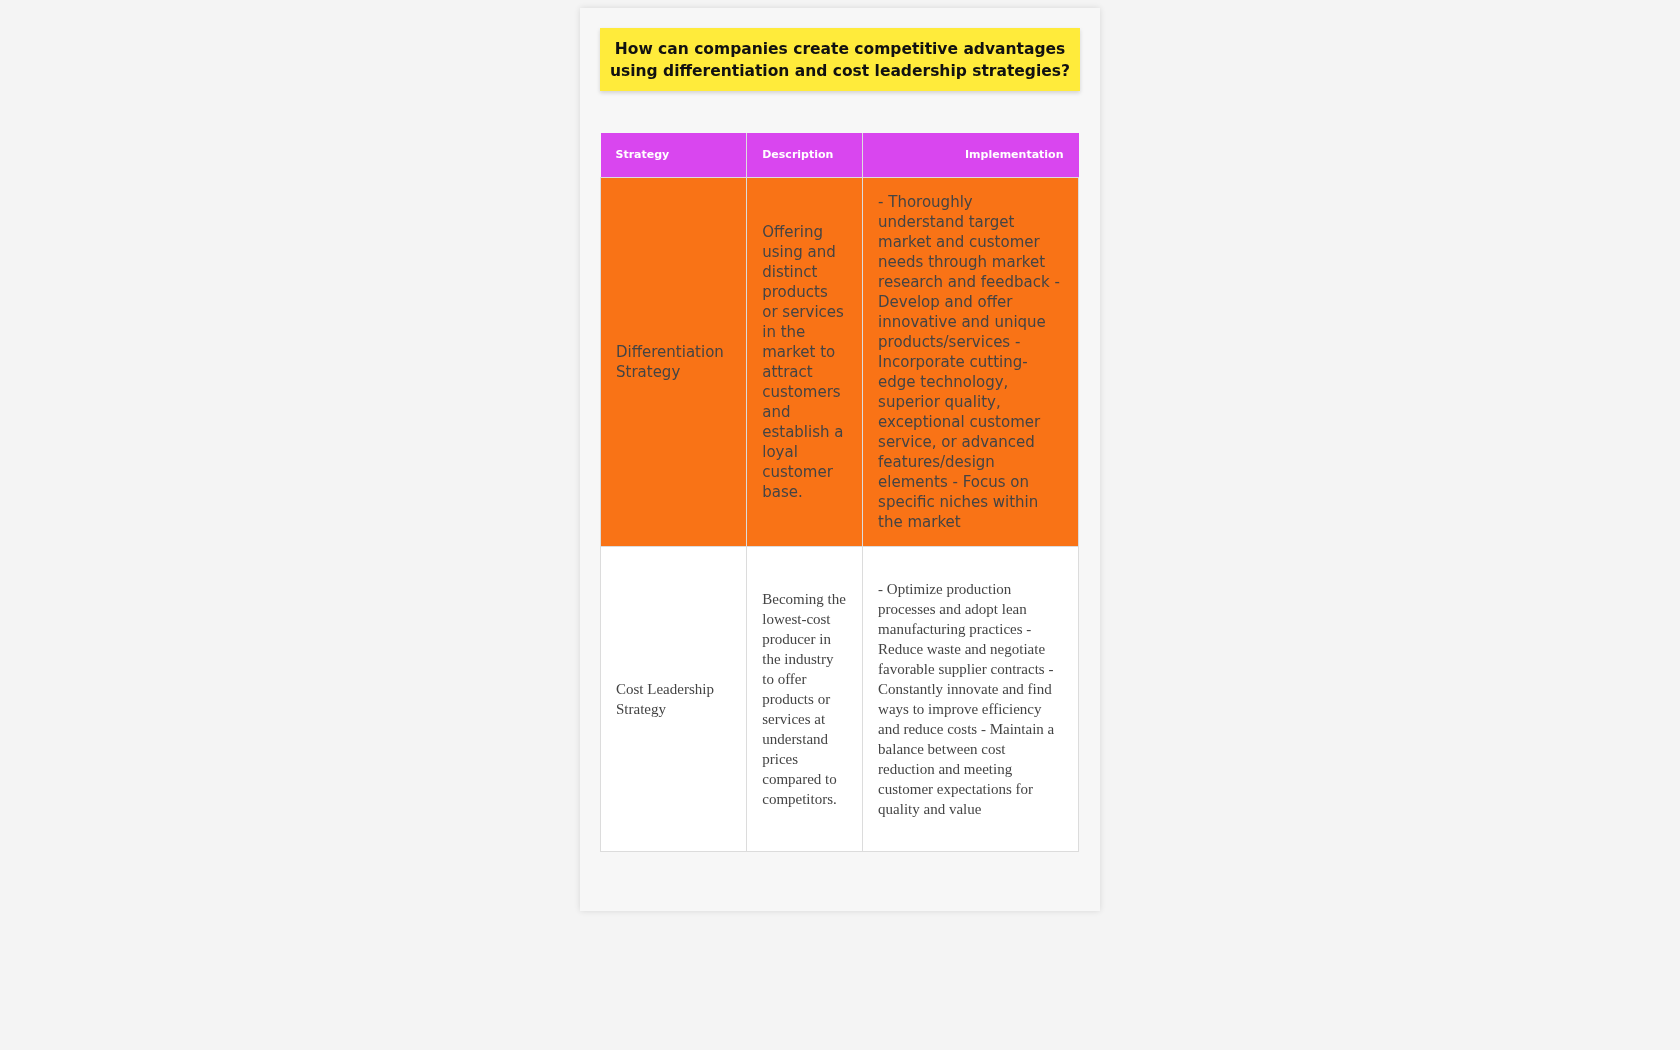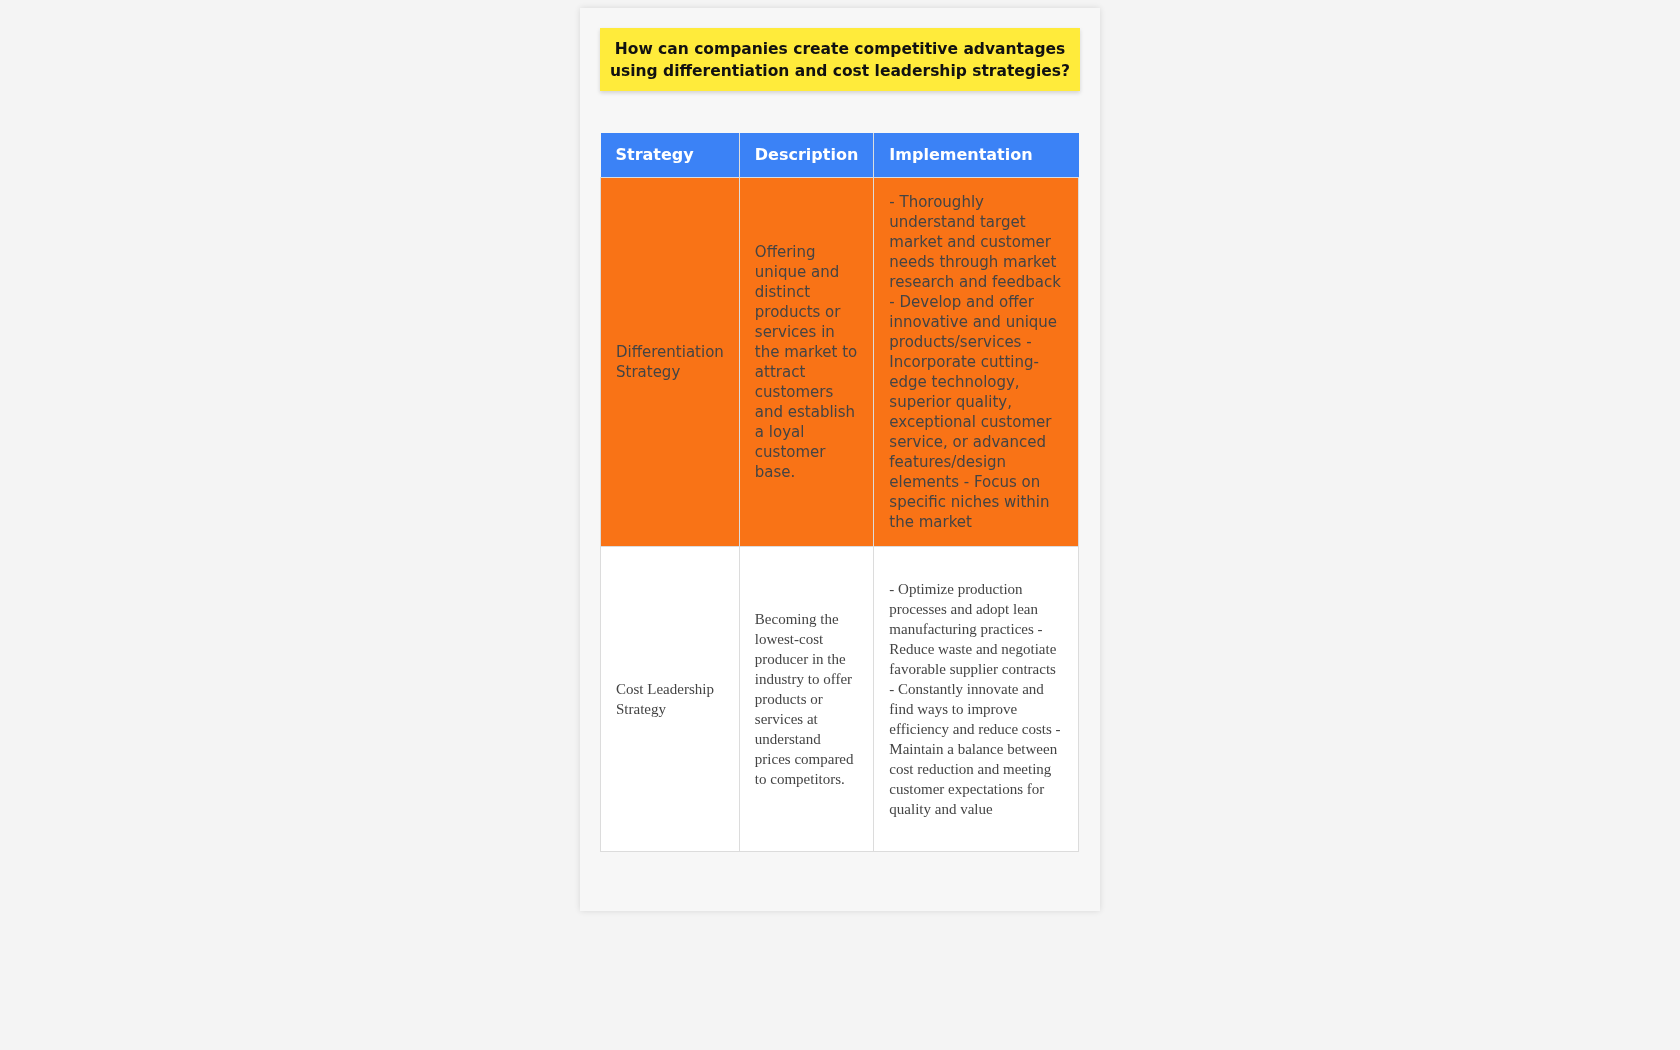--- a/index.html
+++ b/index.html
@@ -1,21 +1,21 @@
 <!DOCTYPE html>
 <html><head>
 <meta charset="utf-8">
 <style>
   html, body { margin:0; padding:0; }
   body { width:1680px; height:1050px; background:#f4f4f4; font-family:"DejaVu Sans","Liberation Sans",sans-serif; position:relative; overflow:hidden; }
   .card { position:absolute; left:580px; top:8px; width:520px; height:903px; background:#f7f7f7; box-shadow:0 0 6px rgba(0,0,0,0.12); }
   .question { position:absolute; left:20px; top:20px; width:480px; height:63px; background:#ffeb3b; box-shadow:0 2px 4px rgba(0,0,0,0.15); display:flex; align-items:center; justify-content:center; text-align:center; font-weight:bold; font-size:15.5px; line-height:22px; color:#111; padding:0 8px; box-sizing:border-box; }
   table { position:absolute; left:20px; top:125px; width:479px; border-collapse:collapse; font-size:15px; line-height:20px; color:#444; }
-  th { background:#3b82f6; color:#fff; text-align:left; font-weight:bold; height:44px; padding:0 15px; border-right:1px solid #ddd; box-sizing:border-box; font-size:16px; }
-  th:last-child { border-right:none; }
+  th { background:#d946ef; color:#fff; text-align:left; font-weight:bold; height:44px; padding:0 15px; border-right:1px solid #ddd; box-sizing:border-box; font-size:11px; }
+  th:last-child { border-right:none;text-align:right; }
   td { vertical-align:middle; padding:14px 15px; border:1px solid #dcdcdc; box-sizing:border-box; }
   tr.r1 td { background:#f97316; height:365px; }
   tr.r2 td { background:#ffffff; height:305px;font-family:Liberation Serif, serif; }
   .c1 { width:136px; } .c2 { width:110px; } .c3 { width:205px; }
   .footer { position:absolute; left:0; width:520px; top:860px; text-align:center; font-size:15.5px; color:#666; }
 </style>
 </head>
 <body>
 
 <div class="card">
@@ -24,21 +24,21 @@
     <thead>
       <tr>
         <th class="c1">Strategy</th>
         <th class="c2">Description</th>
         <th class="c3">Implementation</th>
       </tr>
     </thead>
     <tbody>
       <tr class="r1">
         <td class="c1">Differentiation Strategy</td>
-        <td class="c2">Offering unique and distinct products or services in the market to attract customers and establish a loyal customer base.</td>
+        <td class="c2">Offering using and distinct products or services in the market to attract customers and establish a loyal customer base.</td>
         <td class="c3">- Thoroughly understand target market and customer needs through market research and feedback - Develop and offer innovative and unique products/services - Incorporate cutting-edge technology, superior quality, exceptional customer service, or advanced features/design elements - Focus on specific niches within the market</td>
       </tr>
       <tr class="r2">
         <td class="c1">Cost Leadership Strategy</td>
         <td class="c2">Becoming the lowest-cost producer in the industry to offer products or services at understand prices compared to competitors.</td>
         <td class="c3">- Optimize production processes and adopt lean manufacturing practices - Reduce waste and negotiate favorable supplier contracts - Constantly innovate and find ways to improve efficiency and reduce costs - Maintain a balance between cost reduction and meeting customer expectations for quality and value</td>
       </tr>
     </tbody>
   </table>
 </div>

